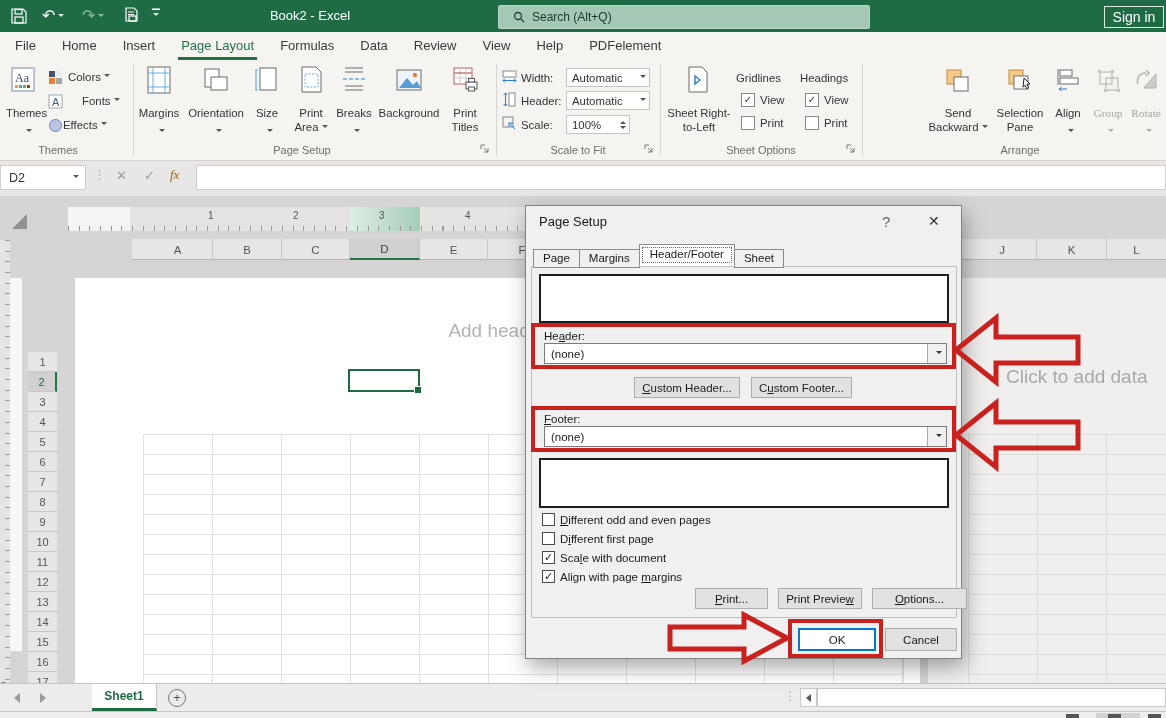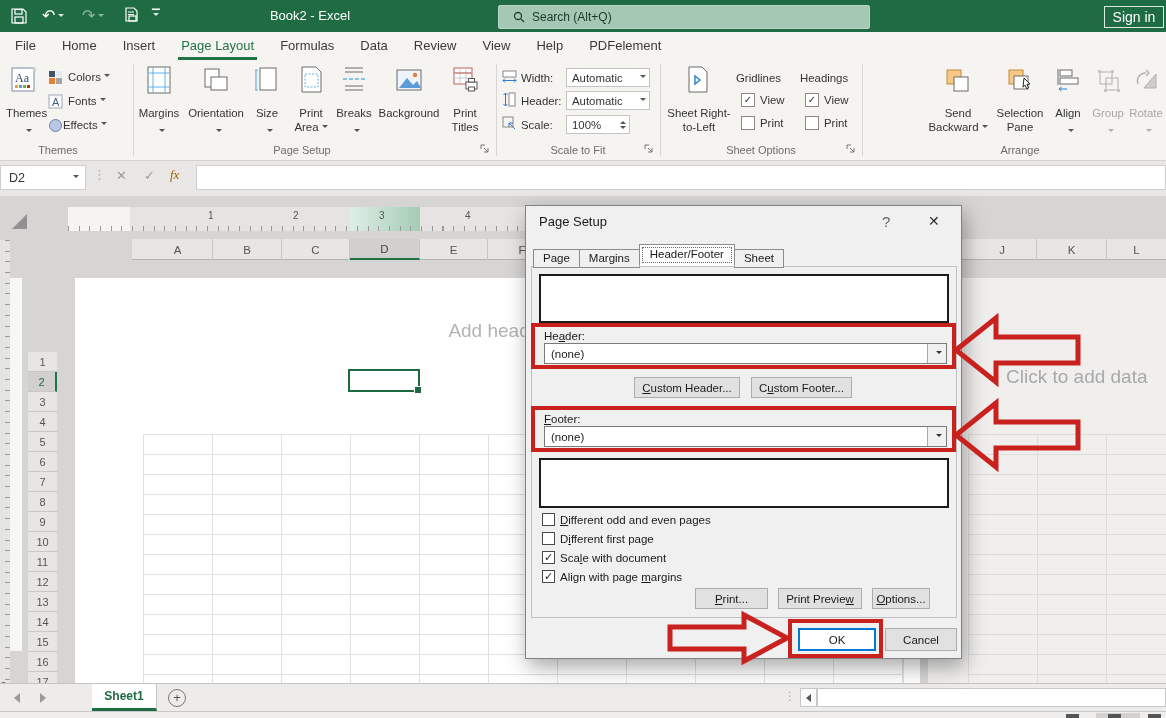--- a/index.html
+++ b/index.html
@@ -24,21 +24,21 @@
   #ribbon{left:0;top:60px;width:1166px;height:100px;background:#f6f4f1;border-bottom:1px solid #d5d2cf;}
   .gsep{position:absolute;top:4px;width:1px;height:92px;background:#d8d5d2;}
   .glabel{position:absolute;top:84px;font-size:11px;color:#6e6c6a;text-align:center;}
   .btn-lbl{font-size:11.4px;color:#333;text-align:center;line-height:14px;}
   .rib-ic{position:absolute;}
   .launcher{position:absolute;top:83px;width:11px;height:11px;}
   .rchk{width:12px;height:12px;border:1px solid #8a8886;background:#fff;font-size:10px;line-height:11px;text-align:center;color:#333;display:inline-block;}
   .rchk-lbl{font-size:11.4px;color:#333;margin-left:5px;}
   .combo-sm{position:absolute;width:84px;height:19px;background:#fff;border:1px solid #c6c4c2;font-size:11.4px;color:#333;display:flex;align-items:center;padding-left:5px;box-sizing:border-box;}
   .combo-sm .cbtn{margin-left:auto;width:16px;height:100%;display:flex;align-items:center;justify-content:center;}
-  .dim{color:#a8a6a4 !important;}
+  .dim{color:#a8a6a4 !important;font-family:Liberation Serif, serif;}
   
   #fbar{left:0;top:161px;width:1166px;height:35px;background:#e9e7e5;border-bottom:1px solid #cfcdcb;}
   .fb-field{position:absolute;top:4px;height:25px;background:#fff;border:1px solid #d0cecc;box-sizing:border-box;}
   
   #sheetarea{left:0;top:196px;width:1166px;height:487px;background:#d7d5d3;}
   .hdrcell{position:absolute;top:0;height:21px;font-size:11.5px;color:#555;display:flex;align-items:center;justify-content:center;border-right:1px solid #c9c7c5;box-sizing:border-box;}
   .rowcell{position:absolute;left:0;width:29px;height:20px;font-size:11px;color:#555;display:flex;align-items:center;justify-content:center;border-bottom:1px solid #c9c7c5;box-sizing:border-box;background:#e8e6e4;}
   .grid1{background:
      repeating-linear-gradient(to right,#e3e1df 0 1px,transparent 1px 69px),
      repeating-linear-gradient(to bottom,#e3e1df 0 1px,transparent 1px 20px);}
@@ -139,21 +139,21 @@
           <rect x="8" y="8" width="6" height="6" fill="#a5a5a5"></rect>
       </svg>
       <span class="btn-lbl" style="margin-left:5px">Colors</span>
         <span class="chev"></span>
     </div>
     <div class="abs flexc" style="left:48px;top:33px;height:16px">
       <svg width="15" height="15" viewBox="0 0 15 15">
         <rect x="1" y="1" width="13" height="13" fill="#fff" stroke="#9aa7b8"></rect>
         <text x="4" y="12" font-size="11" fill="#3e5c82">A</text>
       </svg>
-      <span class="btn-lbl" style="margin-left:5px">Fonts</span>
+      <span class="btn-lbl" style="margin-left:19px">Fonts</span>
         <span class="chev"></span>
     </div>
     <div class="abs flexc" style="left:48px;top:57px;height:16px">
       <svg width="15" height="15" viewBox="0 0 15 15">
         <circle cx="7.5" cy="7.5" r="6" fill="#b9c7e4" stroke="#6f84ad"></circle>
       </svg>
       <span class="btn-lbl" style="">Effects</span>
         <span class="chev"></span>
     </div>
     <div class="glabel" style="left:16px;width:84px">Themes</div>
@@ -495,21 +495,21 @@
     <div class="dcb-lbl" style="left:34px;top:346px"><span>Sca</span><span class="ak">l</span><span>e with document</span></div>
     <div class="dcb" style="left:16px;top:364px">✓</div>
     <div class="dcb-lbl" style="left:34px;top:365px"><span>Align with page </span><span class="ak">m</span><span>argins</span></div>
 
     <div class="dbtn" style="left:169px;top:382px;width:73px;height:21px">
       <span><span></span><span class="ak">P</span><span>rint...</span></span>
     </div>
     <div class="dbtn" style="left:252px;top:382px;width:84px;height:21px">
       <span><span>Print Previe</span><span class="ak">w</span><span></span></span>
     </div>
-    <div class="dbtn" style="left:346px;top:382px;width:58px;height:21px">
+    <div class="dbtn" style="left:346px;top:382px;width:95px;height:21px">
       <span><span></span><span class="ak">O</span><span>ptions...</span></span>
     </div>
 
     <div class="dbtn" style="left:272px;top:422px;width:78px;height:23px;background:#fff;border:2px solid #0078d7">OK</div>
     <div class="dbtn" style="left:359px;top:422px;width:72px;height:23px">Cancel</div>
   </div>
 
   <div class="redrect" style="left:531px;top:323px;width:425px;height:46px"></div>
   <div class="redrect" style="left:531px;top:406px;width:425px;height:46px"></div>
   <div class="redrect" style="left:788px;top:619px;width:95px;height:39px"></div>

